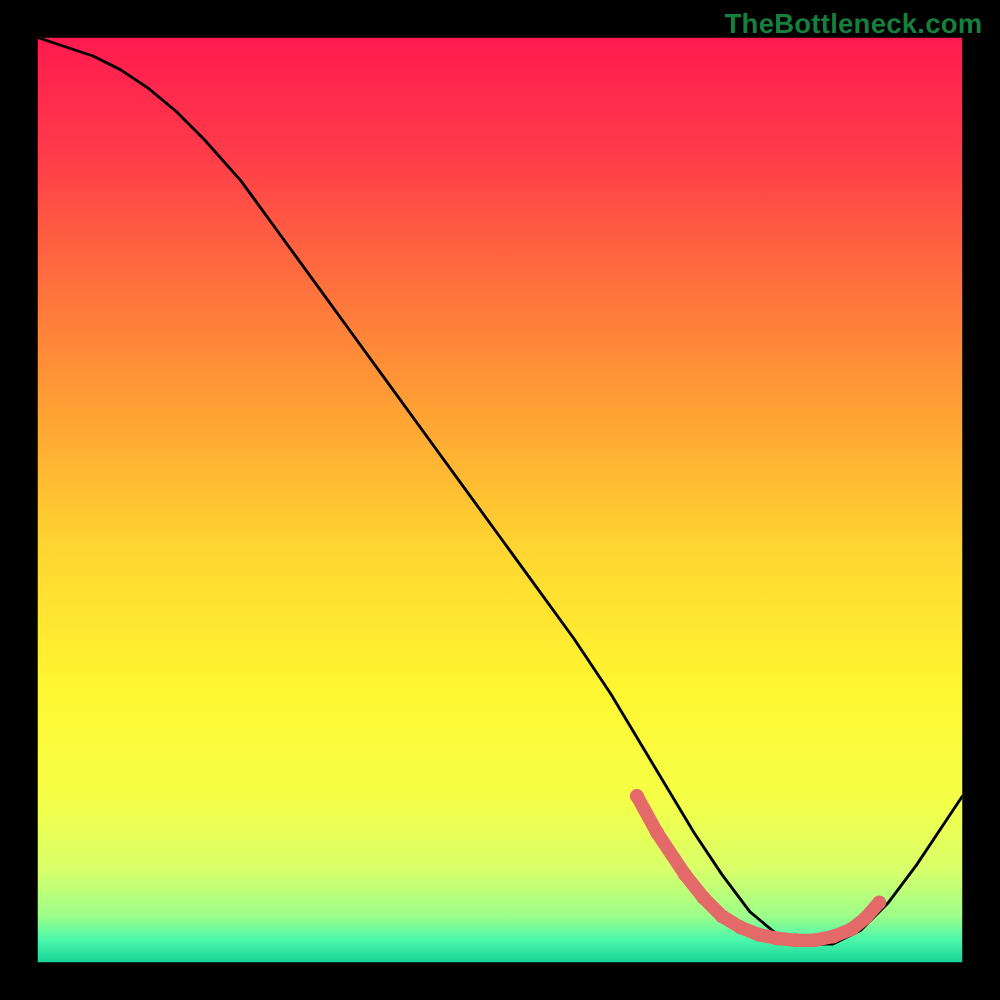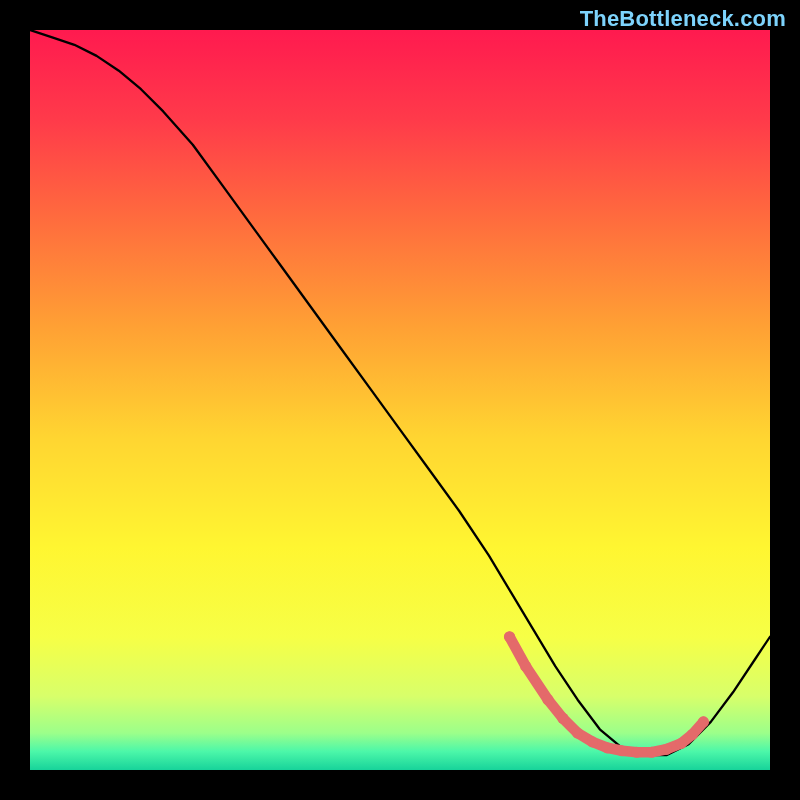--- a/index.html
+++ b/index.html
@@ -16,21 +16,21 @@
     left: 0;
     top: 0;
     width: 800px;
     height: 800px;
     background: #000;
   }
   .watermark {
     position: absolute;
     top: 6px;
     right: 14px;
-    color: #7dd3fc;
+    color: #15803d;
     font-size: 22px;
     font-weight: 600;
     letter-spacing: 0.2px;
     user-select: none;
   }
   .plot {
     position: absolute;
     left: 30px;
     top: 30px;
     width: 740px;

